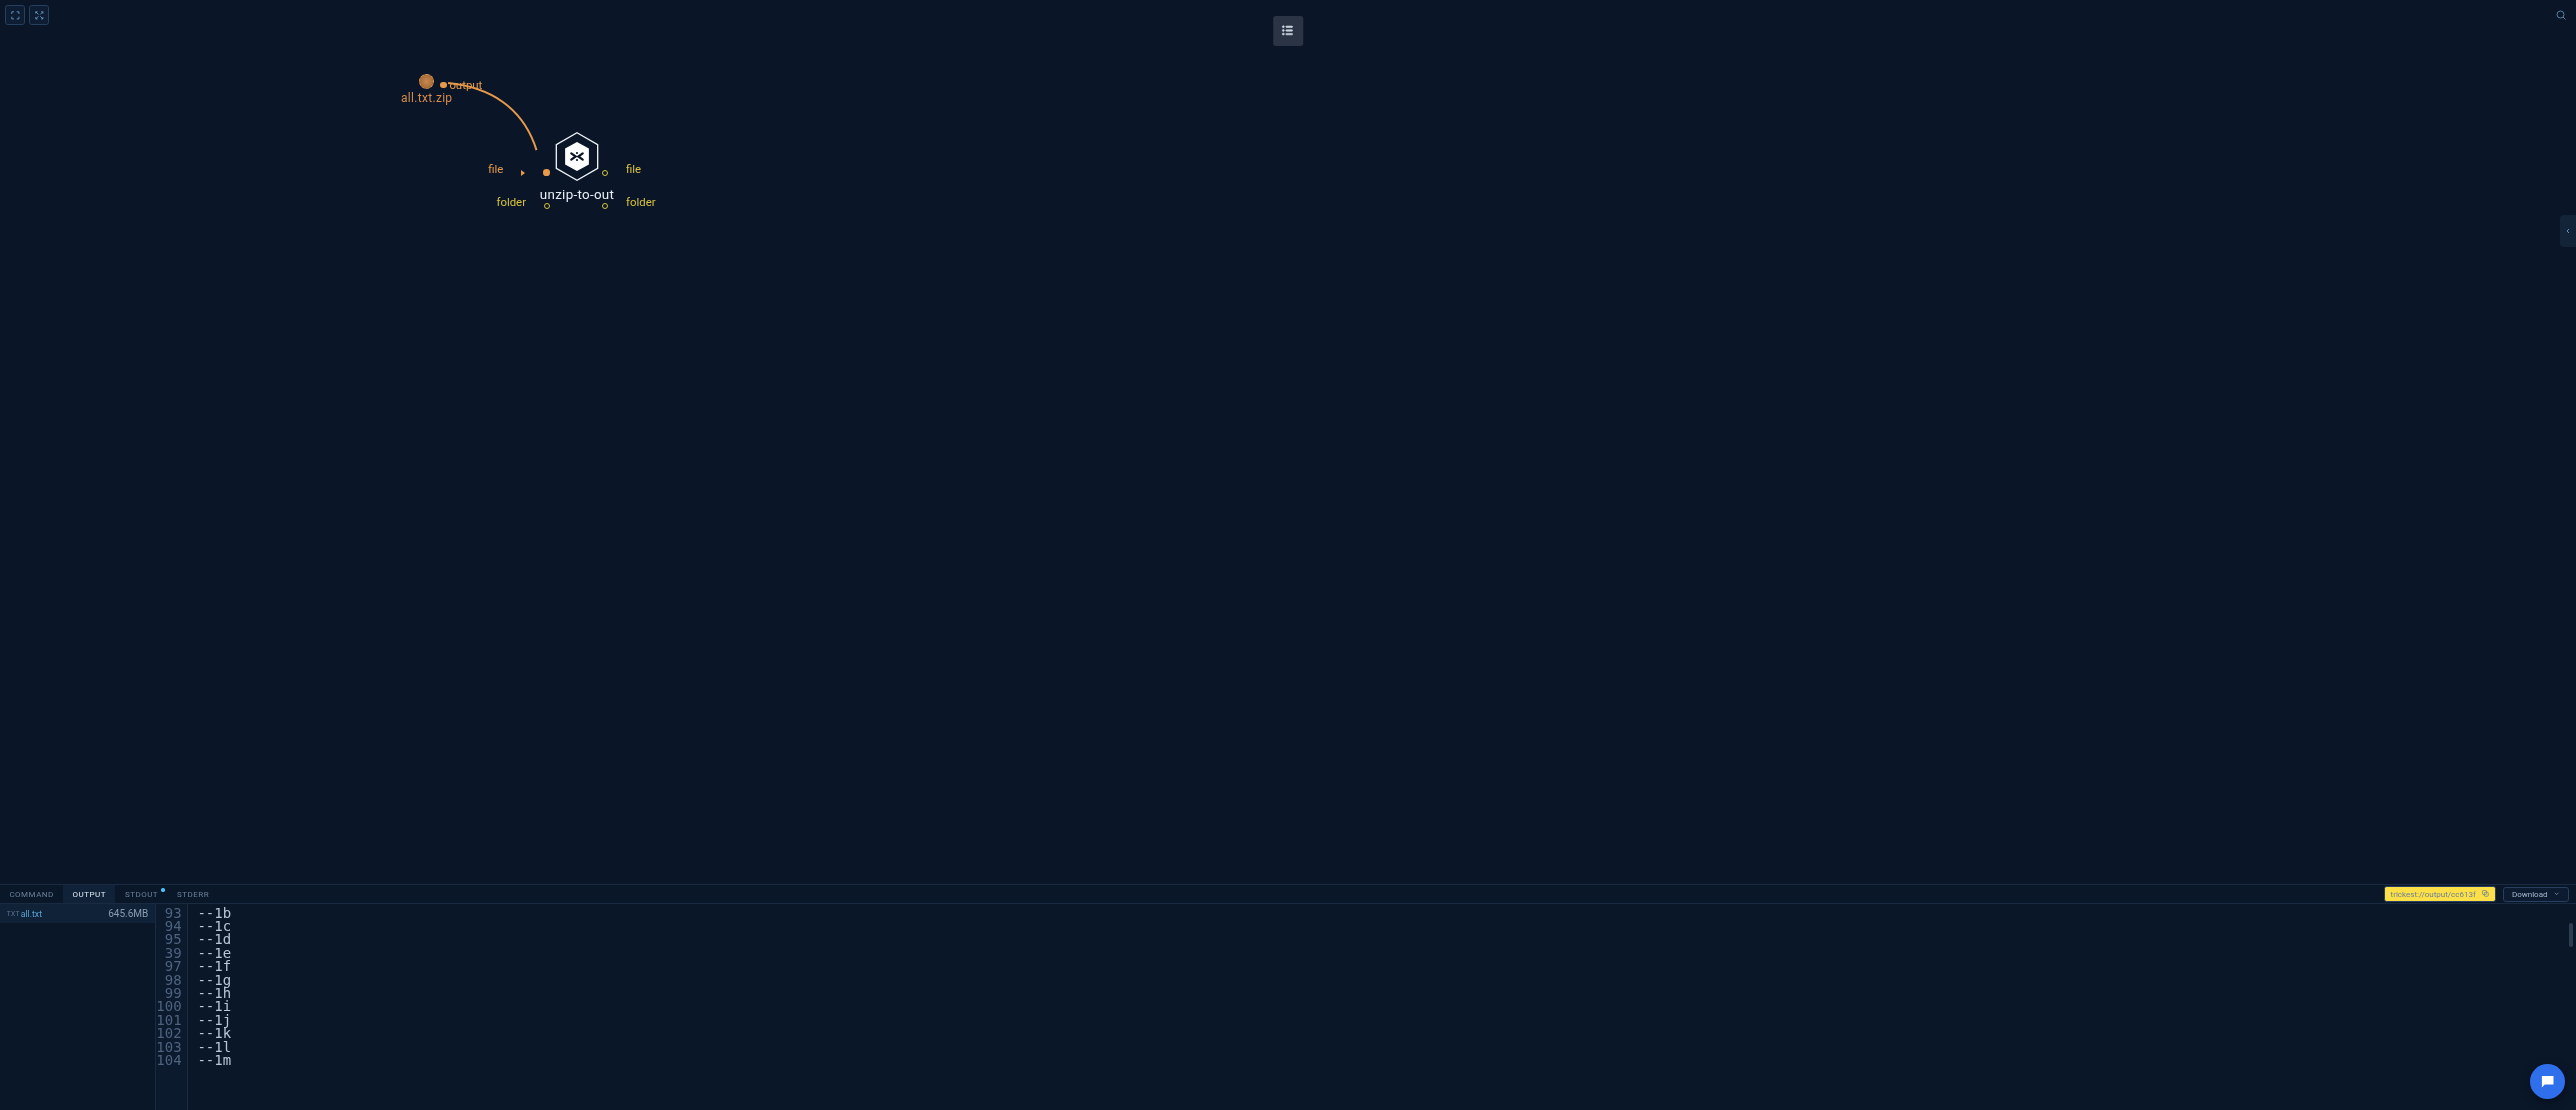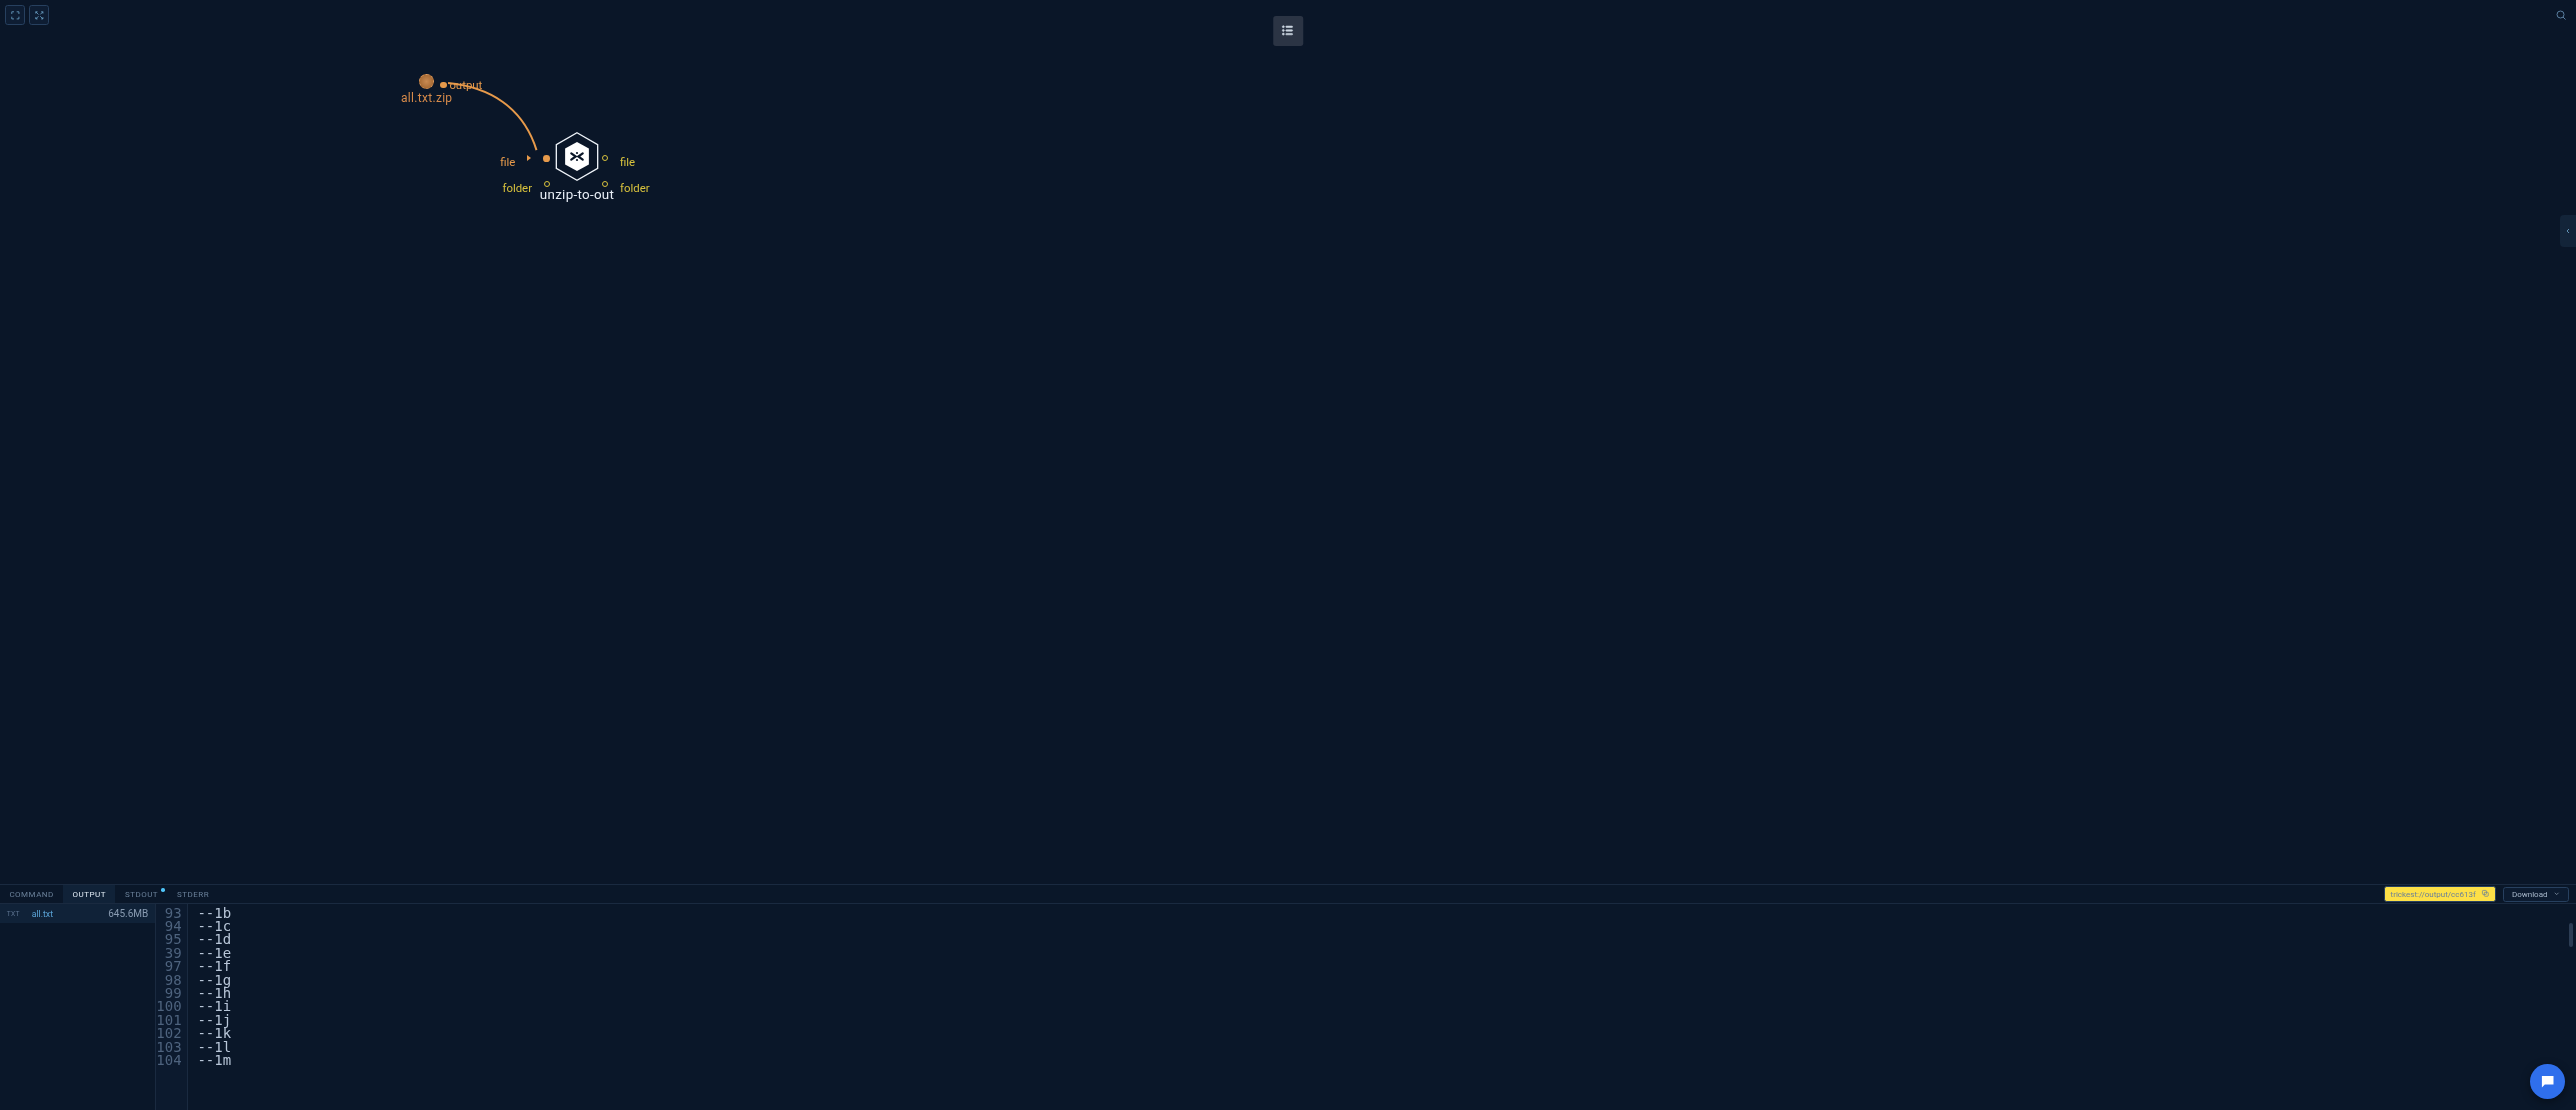--- a/index.html
+++ b/index.html
@@ -75,21 +75,21 @@
     position: absolute; left: 503px; top: 131px; width: 148px; text-align:center;
   }
   .hex {
     width: 44px; height: 51px; margin: 0 auto 5.4px auto; position:relative;
   }
   .hex svg { width:100%; height:100%; }
   .proc-label { color:#e8eef6; font-size:13.4px; letter-spacing:0.3px; }
   .proc-in {
     position:absolute; right: 101px; top: 12px; text-align:right;
   }
-  .proc-in .row, .proc-out .row { display:flex; align-items:flex-start; gap:12px; margin:12px 0; }
+  .proc-in .row, .proc-out .row { display:flex; align-items:flex-end; gap:18px; margin:19px 0; }
   .proc-in .row { justify-content:flex-end; }
   .proc-out { position:absolute; left: 99px; top: 12px; text-align:left; }
   .tri { width:0; height:0; border-top:3.4px solid transparent; border-bottom:3.4px solid transparent; border-left:4.7px solid #e79a4b; }
 
   
   .edge { position:absolute; left:0; top:0; pointer-events:none; overflow:visible; }
 
   
   .panel {
     height: 226px; border-top: 0.7px solid #1a2a40; display:flex; flex-direction:column;
@@ -116,21 +116,21 @@
     border:0.7px solid #27405f; border-radius:2.7px; padding:2px 8px; font-size:8px; color:#a8b8cb;
     display:flex; align-items:center; gap:5.4px; cursor:pointer; background:#0c1b30;
   }
   .dlbtn svg { width:7.4px; height:7.4px; stroke:#a8b8cb; fill:none; stroke-width:2; }
 
   .panel-body { flex:1; display:flex; overflow:hidden; }
   .filelist {
     width: 156px; border-right:0.7px solid #1a2a40; font-size:8.7px;
   }
   .filerow {
-    display:flex; align-items:center; padding:4px 6.7px; gap:12px; background:#102238; cursor:pointer;
+    display:flex; align-items:center; padding:4px 6.7px; gap:1px; background:#102238; cursor:pointer;
   }
   .filetype { font-size:6.7px; color:#5d7390; letter-spacing:0.3px; }
   .filename { color:#5aa3d6; flex:1; }
   .filesize { color:#8a9cb2; font-size:10px; }
 
   .codeview { flex:1; display:flex; font-family: "SF Mono", Consolas, monospace; font-size:14px; overflow:hidden; position:relative; }
   .gutter {
     width: 32px; text-align:right; padding: 2.7px 5.4px 2.7px 0; color:#4e637e; border-right:0.7px solid #1a2a40;
     line-height: 13.4px; background:#0c1a2e;
   }

